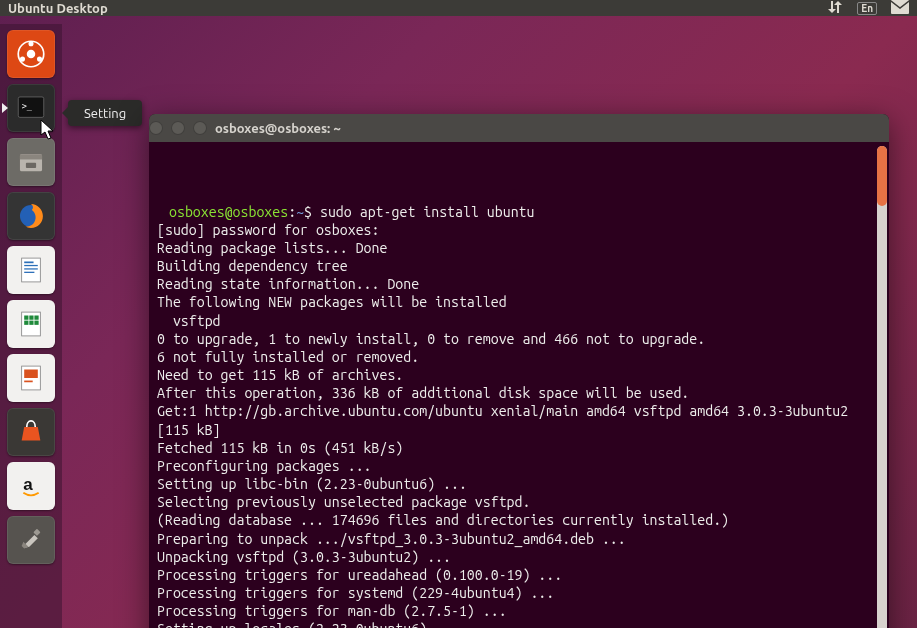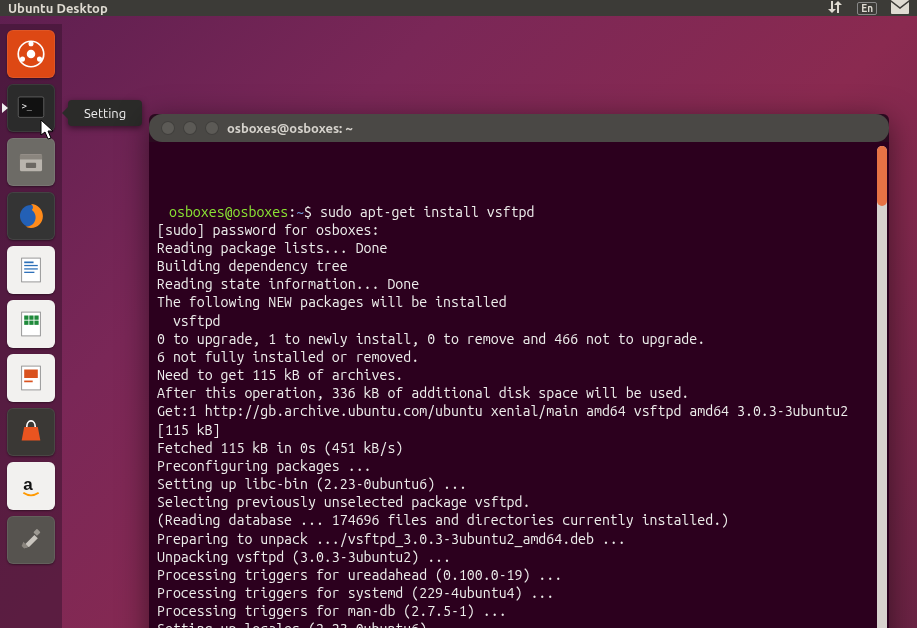--- a/index.html
+++ b/index.html
@@ -68,22 +68,22 @@
   width: 740px;
   background: #2a0a1f;
   border-radius: 6px 6px 0 0;
   box-shadow: 0 6px 30px rgba(0,0,0,.5);
   overflow: hidden;
 }
 .titlebar {
   height: 28px;
   background: #4a4845;
   display: flex; align-items: center;
-  padding: 0 12px; gap: 8px;
-  color: #d6d3cd; font-size: 13px; font-weight: bold; border-radius: 13px;
+  padding: 0 0; gap: 8px;
+  color: #d6d3cd; font-size: 13px; font-weight: bold;
 }
 .win-btn {
   width: 14px; height: 14px; border-radius: 50%;
   background: #5c5a56; display:inline-block;
   box-shadow: inset 0 0 0 1px rgba(0,0,0,.3);
 }
 .term-body {
   background: #2c001e;
   padding: 6px 8px 10px;
   font-family: "Ubuntu Mono","DejaVu Sans Mono",Consolas,monospace;
@@ -236,16 +236,16 @@
 <div class="window">
   <div class="titlebar">
     <span class="win-btn"></span>
     <span class="win-btn"></span>
     <span class="win-btn"></span>
     <span>osboxes@osboxes: ~</span>
   </div>
   <div class="term-body">
     <div class="scroll-track"></div>
     <div class="scroll-thumb"></div>
-<span class="green">osboxes@osboxes</span><span class="white">:</span><span class="blue">~</span><span class="white">$ </span><span class="white">sudo apt-get install vsftpd</span>
+<span class="green">osboxes@osboxes</span><span class="white">:</span><span class="blue">~</span><span class="white">$ </span><span class="white">sudo apt-get install ubuntu</span>
 <div id="term-lines"><div class="white">[sudo] password for osboxes:</div><div class="white">Reading package lists... Done</div><div class="white">Building dependency tree</div><div class="white">Reading state information... Done</div><div class="white">The following NEW packages will be installed</div><div class="white">  vsftpd</div><div class="white">0 to upgrade, 1 to newly install, 0 to remove and 466 not to upgrade.</div><div class="white">6 not fully installed or removed.</div><div class="white">Need to get 115 kB of archives.</div><div class="white">After this operation, 336 kB of additional disk space will be used.</div><div class="white">Get:1 http://gb.archive.ubuntu.com/ubuntu xenial/main amd64 vsftpd amd64 3.0.3-3ubuntu2 [115 kB]</div><div class="white">Fetched 115 kB in 0s (451 kB/s)</div><div class="white">Preconfiguring packages ...</div><div class="white">Setting up libc-bin (2.23-0ubuntu6) ...</div><div class="white">Selecting previously unselected package vsftpd.</div><div class="white">(Reading database ... 174696 files and directories currently installed.)</div><div class="white">Preparing to unpack .../vsftpd_3.0.3-3ubuntu2_amd64.deb ...</div><div class="white">Unpacking vsftpd (3.0.3-3ubuntu2) ...</div><div class="white">Processing triggers for ureadahead (0.100.0-19) ...</div><div class="white">Processing triggers for systemd (229-4ubuntu4) ...</div><div class="white">Processing triggers for man-db (2.7.5-1) ...</div><div class="white">Setting up locales (2.23-0ubuntu6) ...</div></div>
   </div>
 </div>
 
 </body></html>

